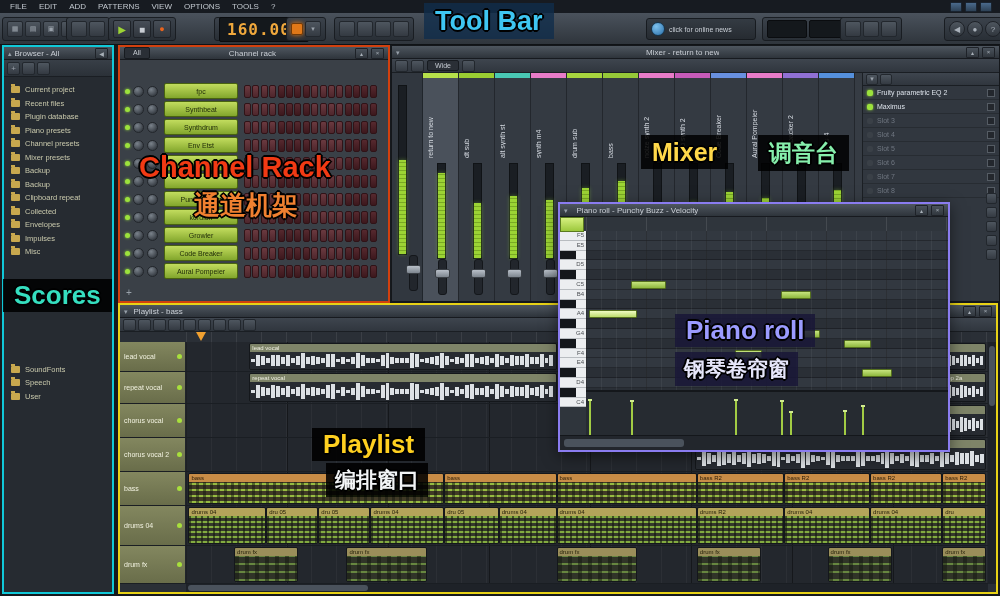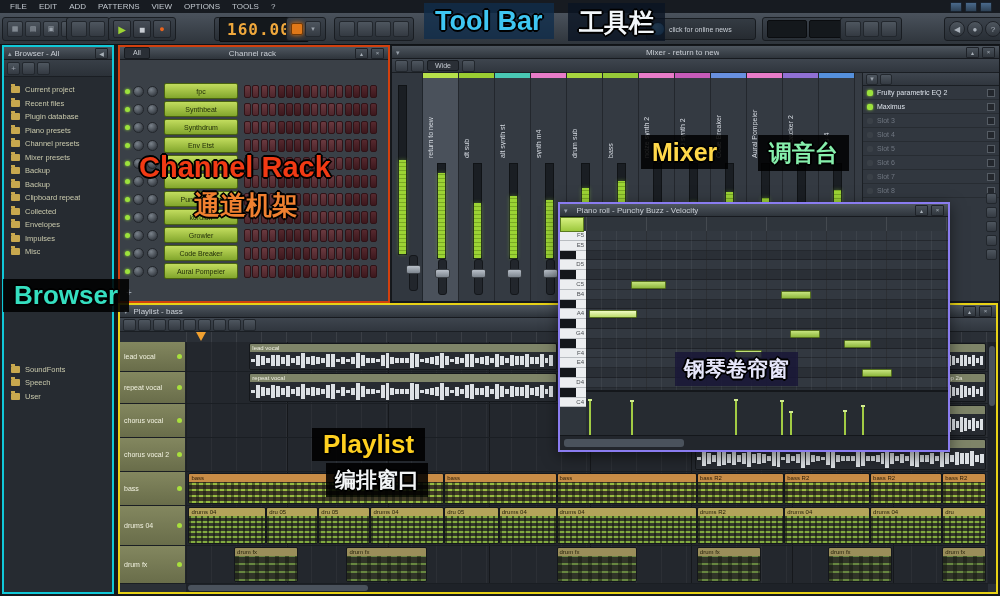--- a/index.html
+++ b/index.html
@@ -1301,22 +1301,22 @@
           <div class="vst" style="left: 258px; height: 54.8%;"></div>
           <div class="vst" style="left: 276px; height: 65.6%;"></div>
         </div>
       <div id="pr-hsb">
           <div class="thumb"></div>
         </div>
     </div>
   </div>
 
   <div class="ann" id="ann-toolbar-en">Tool Bar</div>
-  <div class="ann" id="ann-toolbar-zh">工具栏</div>
   <div class="ann" id="ann-cr-en">Channel Rack</div>
   <div class="ann" id="ann-cr-zh">通道机架</div>
   <div class="ann" id="ann-mixer-en">Mixer</div>
   <div class="ann" id="ann-mixer-zh">调音台</div>
-  <div class="ann" id="ann-br-en">Browser</div>
+  <div class="ann" id="ann-br-en">Scores</div>
+  <div class="ann" id="ann-pr-en">Piano roll</div>
   <div class="ann" id="ann-pl-en">Playlist</div>
   <div class="ann" id="ann-pr-zh">钢琴卷帘窗</div>
   <div class="ann" id="ann-pl-zh">编排窗口</div>
 </div>
 
 </body></html>

